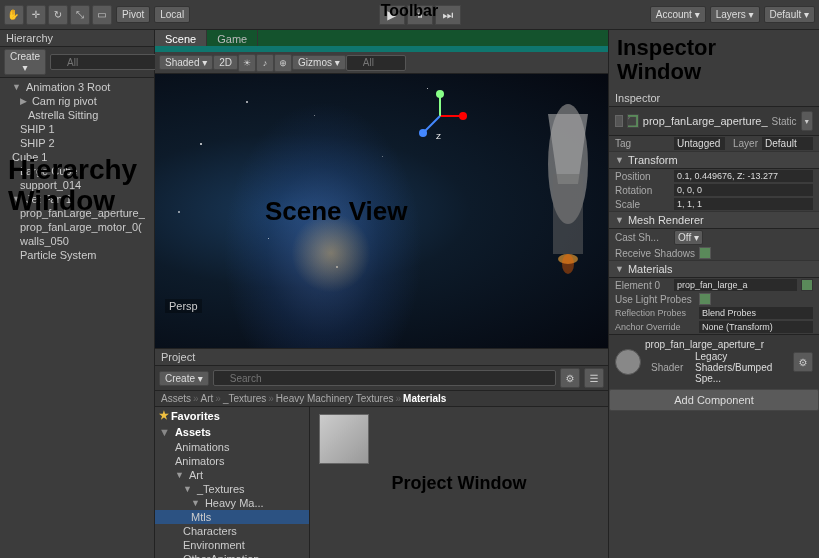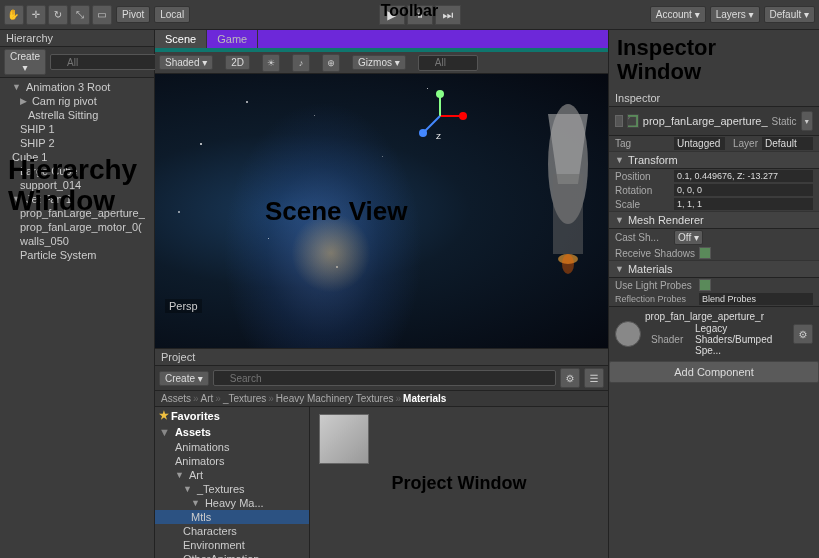--- a/index.html
+++ b/index.html
@@ -173,43 +173,43 @@
       flex: 1;
       display: flex;
       flex-direction: column;
       background: #3c3c3c;
       border-right: 1px solid #222;
     }
 
     
     .scene-tabs {
       display: flex;
-      background: #6d28d9;
-      border-bottom: 4px solid #0f766e;
+      background: #14532d;
+      border-bottom: 6px solid #0f766e;
       height: 22px;
     }
     .scene-tab {
       padding: 3px 10px;
       font-size: 11px;
       cursor: pointer;
       color: #bbb;
       border-right: 1px solid #333;
     }
     .scene-tab.active {
       background: #4a4a4a;
       color: #fff;
     }
 
     
     .scene-toolbar {
       display: flex;
       align-items: center;
       background: #3d3d3d;
       padding: 2px 4px;
-      gap: 12px;
+      gap: 0;
       border-bottom: 1px solid #222;
       height: 22px;
     }
     .scene-btn {
       background: #5a5a5a;
       border: 1px solid #444;
       color: #ddd;
       padding: 1px 5px;
       font-size: 10px;
       cursor: pointer;
@@ -742,27 +742,36 @@
       </div>
       <div class="checkbox-row">
         <span style="min-width:55px;color:#aaa;font-size:10px;">Receive Shadows</span>
         <div class="cb"></div>
       </div>
 
       <div class="section-header">
         <span class="section-arrow">▼</span>
         <span>Materials</span>
       </div>
+      <div class="inspector-row">
+        <span class="inspector-label">Element 0</span>
+        <span class="inspector-value" style="font-size:9px;">prop_fan_large_a</span>
+        <div class="color-rect"></div>
+      </div>
       <div class="checkbox-row">
         <span style="min-width:80px;color:#aaa;font-size:10px;">Use Light Probes</span>
         <div class="cb"></div>
       </div>
       <div class="inspector-row">
         <span class="inspector-label" style="font-size:9px;min-width:80px;">Reflection Probes</span>
         <span class="inspector-value" style="font-size:9px;">Blend Probes</span>
+      </div>
+      <div class="inspector-row">
+        <span class="inspector-label" style="font-size:9px;min-width:80px;">Anchor Override</span>
+        <span class="inspector-value" style="font-size:9px;">None (Transform)</span>
       </div>
 
       <div class="inspector-bottom">
         <div class="mini-thumb"></div>
         <div style="flex:1;">
           <div style="font-size:10px;color:#ddd;">prop_fan_large_aperture_r</div>
           <div class="shader-row">
             <span class="shader-label">Shader</span>
             <span class="shader-value">Legacy Shaders/Bumped Spe...</span>
           </div>

